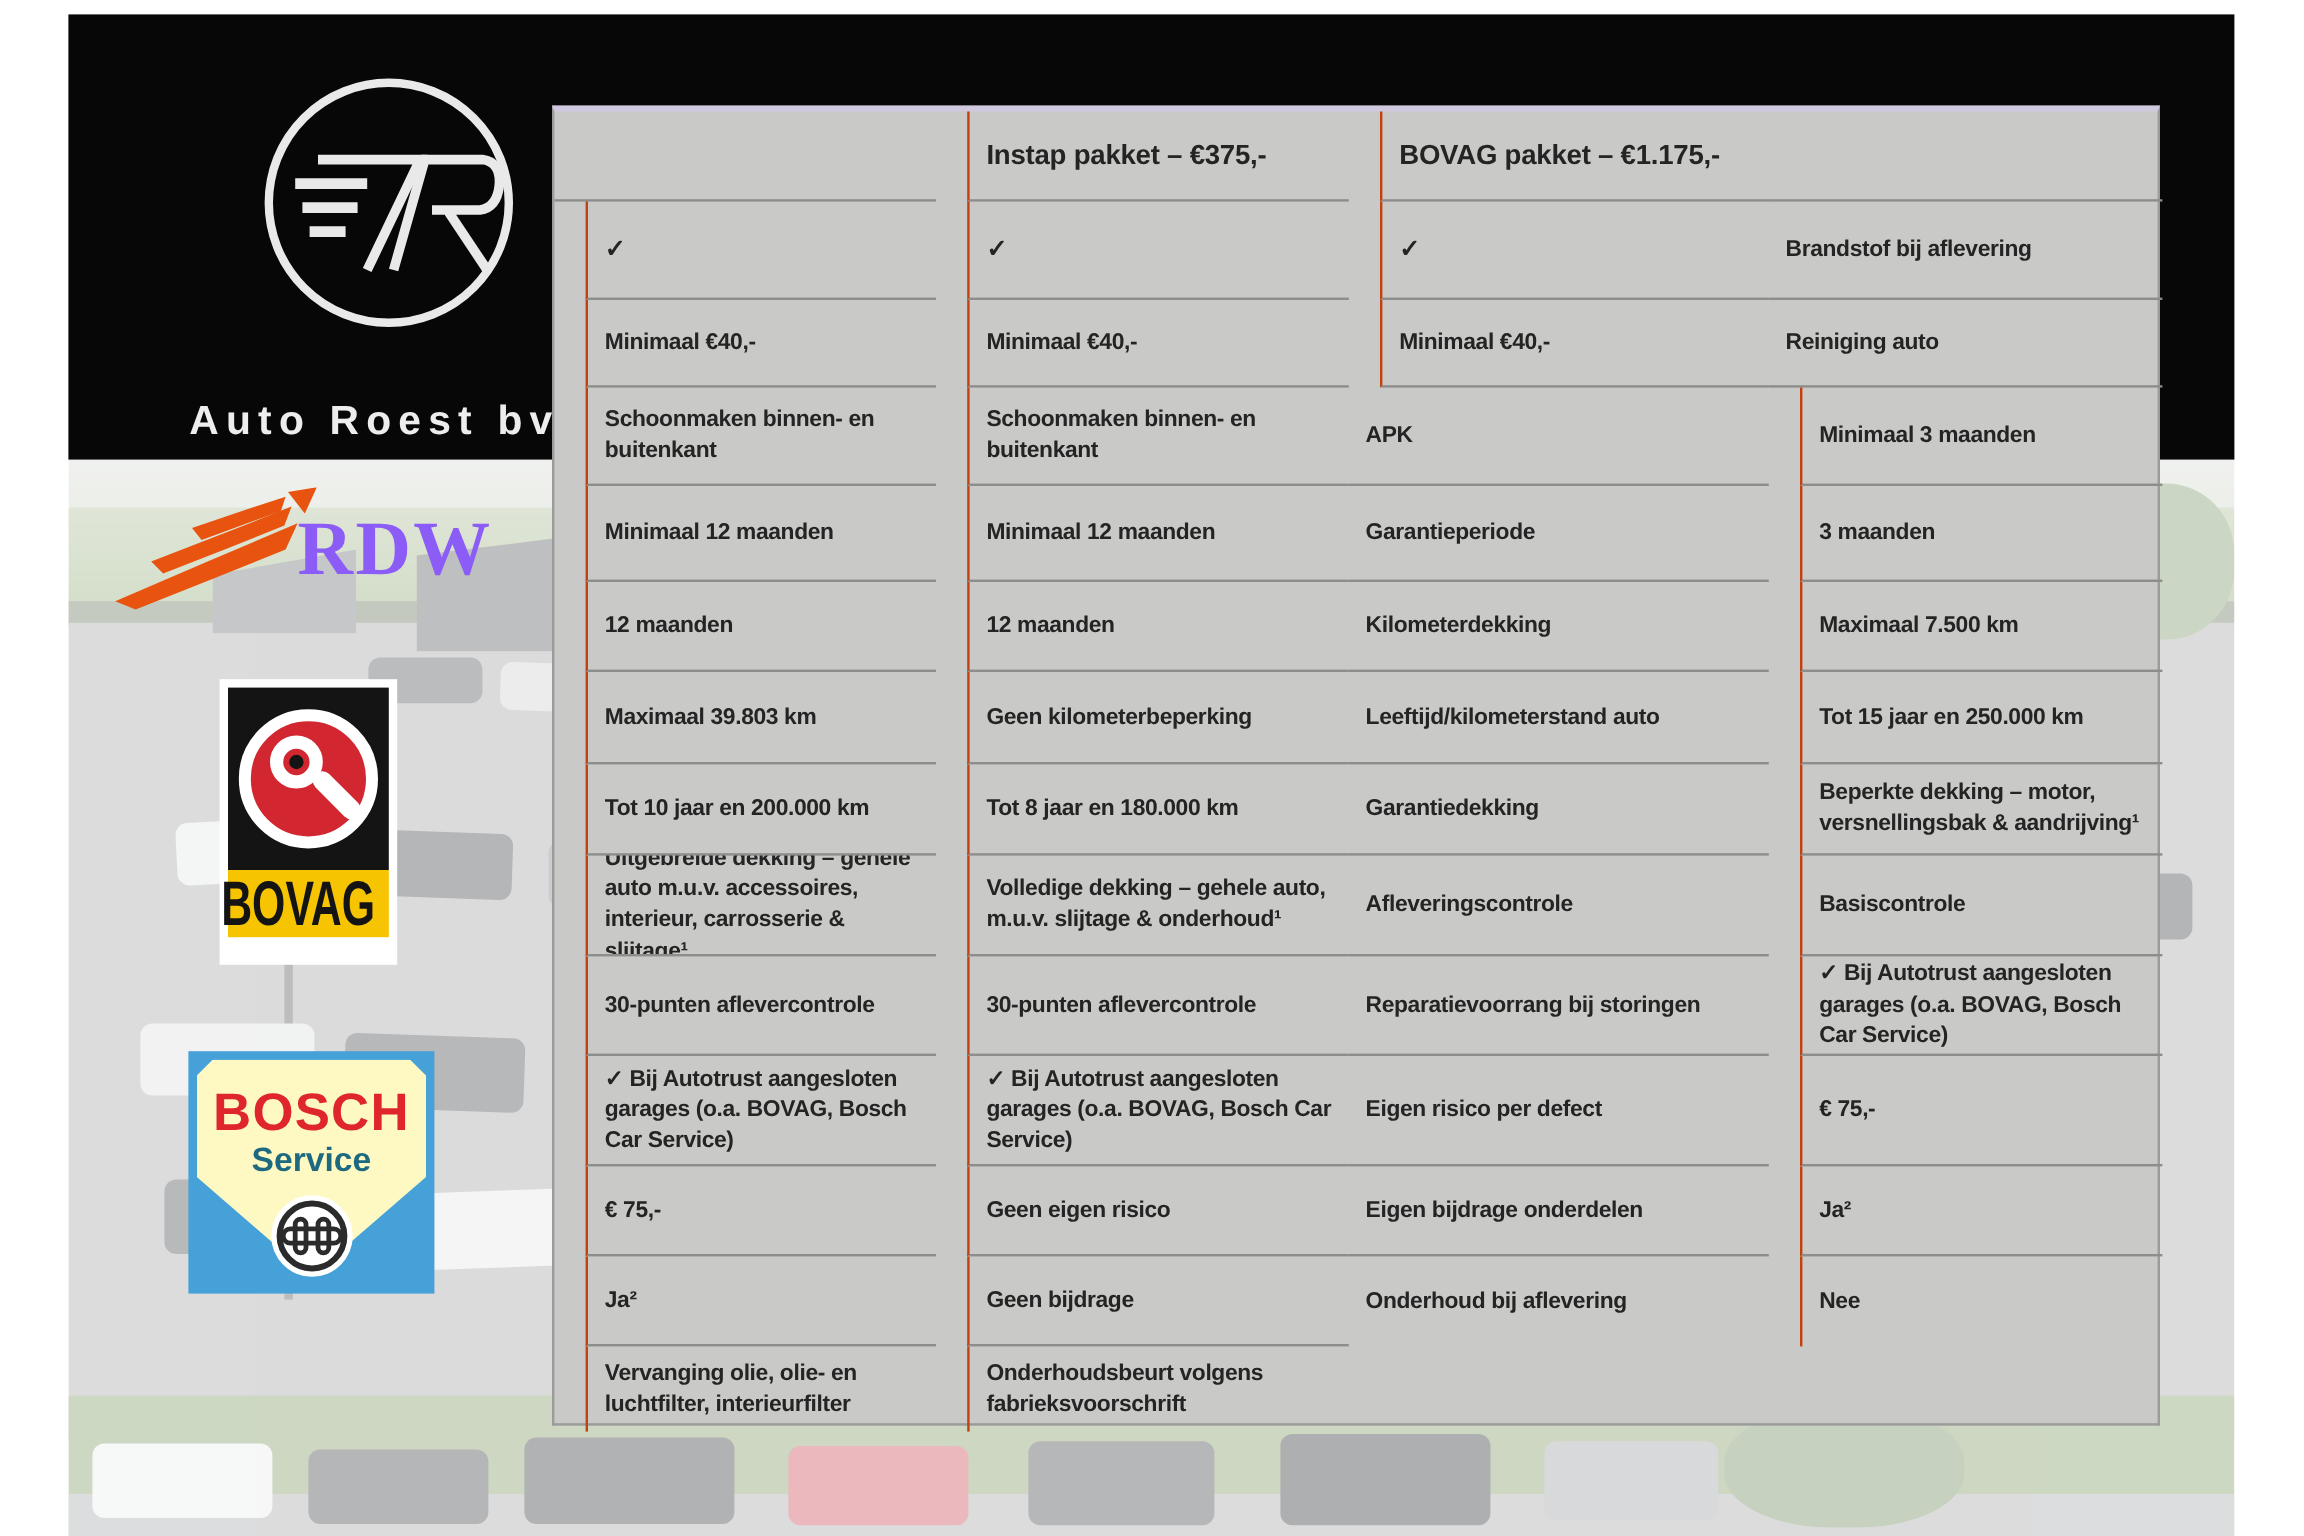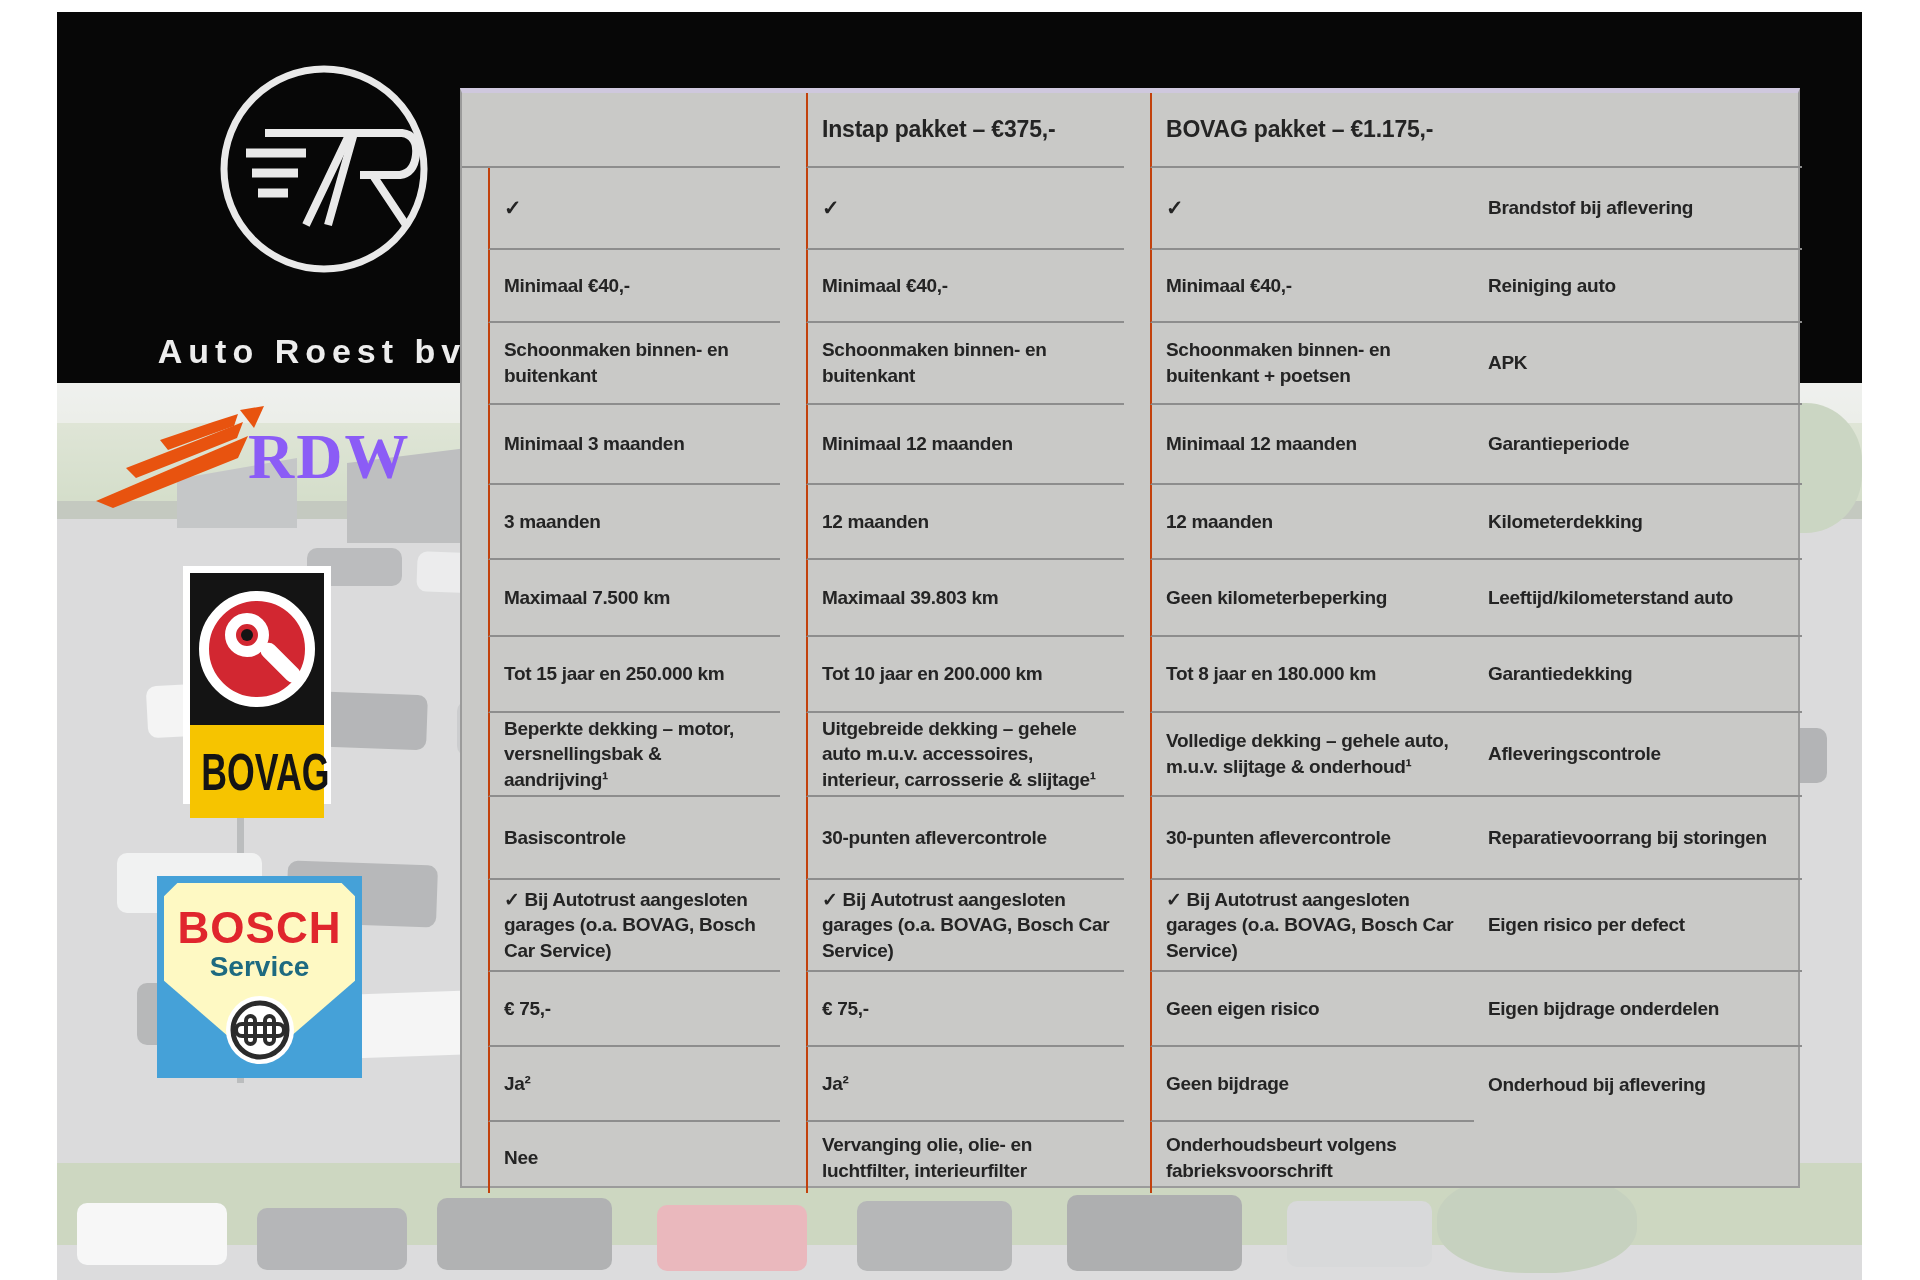--- a/index.html
+++ b/index.html
@@ -49,21 +49,21 @@
   .bovag-card{position:absolute;left:183px;top:566px;width:148px;height:238px;background:#fff;
               padding:7px;box-sizing:border-box;}
   .bovag-top{height:152px;background:#141414;position:relative;}
   .bovag-ring{position:absolute;left:50%;top:50%;width:116px;height:116px;transform:translate(-50%,-50%);
               border:10px solid #fff;border-radius:50%;background:#d22731;box-sizing:border-box;}
   .wrench-ring{position:absolute;left:16px;top:12px;width:44px;height:44px;border:11px solid #fff;
                border-radius:50%;box-sizing:border-box;}
   .wrench-dot{position:absolute;left:32px;top:28px;width:12px;height:12px;background:#141414;border-radius:50%;}
   .wrench-handle{position:absolute;left:46px;top:44px;width:16px;height:50px;background:#fff;
                  border-radius:8px;transform:rotate(-45deg);transform-origin:50% 0;}
-  .bovag-band{height:93px;background:#f6c400;display:flex;align-items:center;justify-content:flex-start;}
+  .bovag-band{height:56px;background:#f6c400;display:flex;align-items:center;justify-content:flex-end;}
   .bovag-text{font-weight:bold;font-size:42px;color:#141414;transform:scale(0.85,1.25);}
 
   
   .bosch-card{position:absolute;left:157px;top:876px;width:205px;height:202px;background:#45a1d8;}
   .bosch-shield{position:absolute;left:7px;top:7px;width:191px;height:188px;background:#fef9c3;
                 clip-path:polygon(0 7%,7% 0,93% 0,100% 7%,100% 52%,50% 96%,0 52%);}
   .bosch-word{position:absolute;left:0;top:20px;width:100%;text-align:center;font-weight:bold;
               font-size:44px;color:#e0262d;letter-spacing:1px;}
   .service-word{position:absolute;left:0;top:68px;width:100%;text-align:center;font-weight:bold;
                 font-size:28px;color:#1d6a80;}
@@ -142,21 +142,20 @@
       <div class="cell value-cell val check-cell">✓</div>
       <div class="cell value-cell val check-cell">✓</div>
       <div class="cell value-cell val check-cell">✓</div>
       <div class="cell label-cell">Brandstof bij aflevering</div>
       <div class="cell value-cell val">Minimaal €40,-</div>
       <div class="cell value-cell val">Minimaal €40,-</div>
       <div class="cell value-cell val">Minimaal €40,-</div>
       <div class="cell label-cell">Reiniging auto</div>
       <div class="cell value-cell val">Schoonmaken binnen- en buitenkant</div>
       <div class="cell value-cell val">Schoonmaken binnen- en buitenkant</div>
-      <div class="cell value-cell val">Schoonmaken binnen- en buitenkant + poetsen</div>
       <div class="cell label-cell">APK</div>
       <div class="cell value-cell val">Minimaal 3 maanden</div>
       <div class="cell value-cell val">Minimaal 12 maanden</div>
       <div class="cell value-cell val">Minimaal 12 maanden</div>
       <div class="cell label-cell">Garantieperiode</div>
       <div class="cell value-cell val">3 maanden</div>
       <div class="cell value-cell val">12 maanden</div>
       <div class="cell value-cell val">12 maanden</div>
       <div class="cell label-cell">Kilometerdekking</div>
       <div class="cell value-cell val">Maximaal 7.500 km</div>

